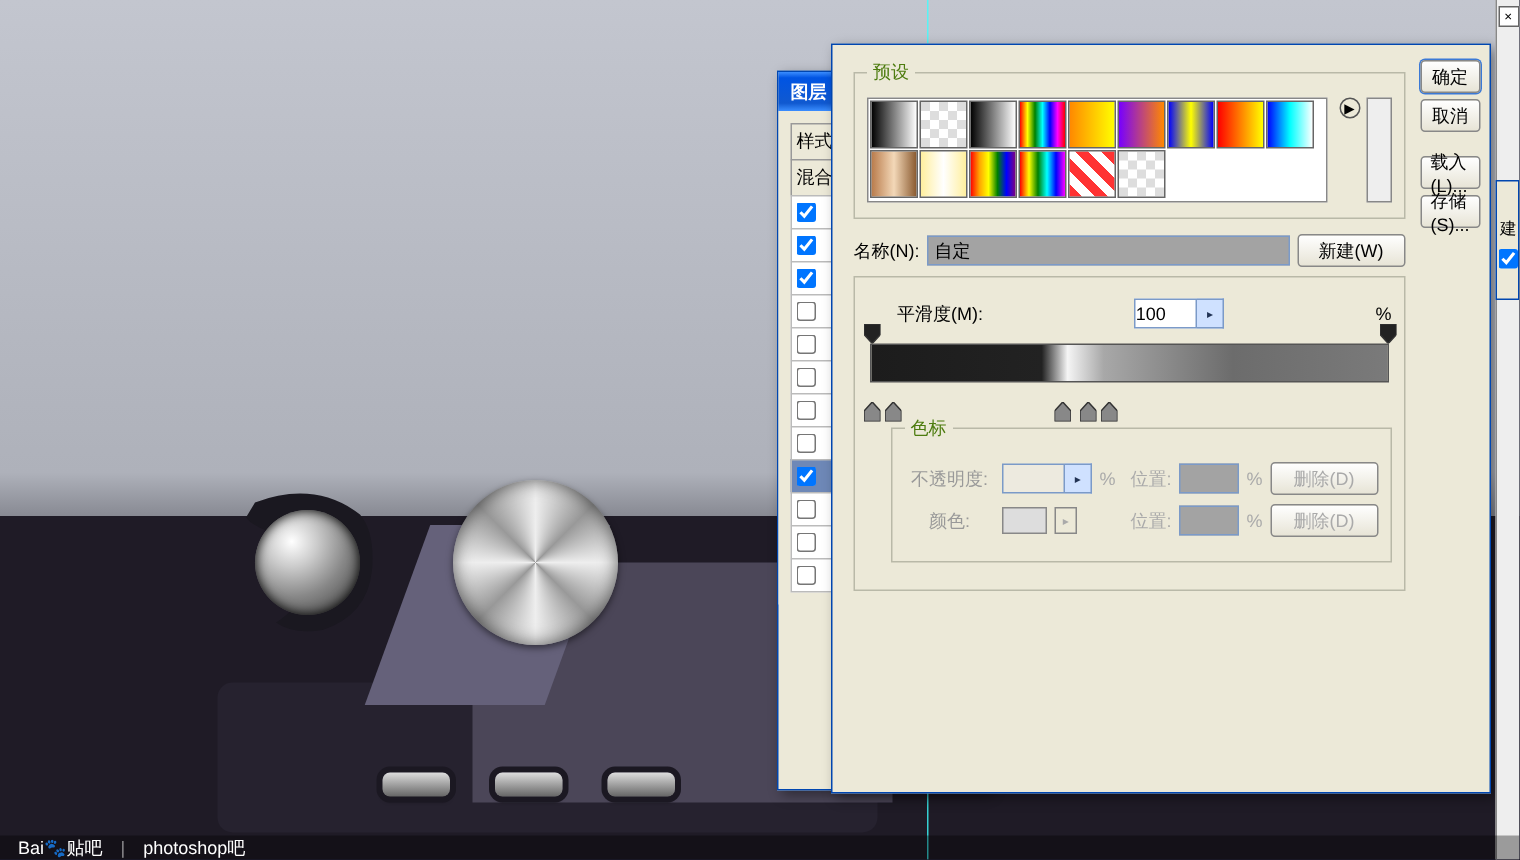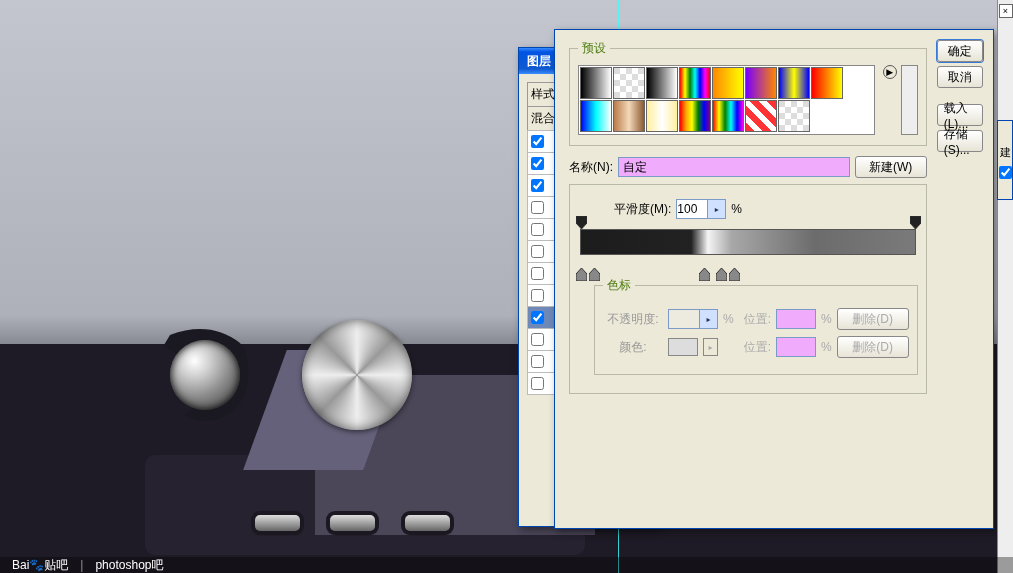--- a/index.html
+++ b/index.html
@@ -42,25 +42,25 @@
   .xp-btn.primary { box-shadow: 0 0 0 1px #3b79d6; }
   fieldset.ge-fs { border:1px solid #b9b9a8; padding:8px 8px 10px 8px; margin-bottom:10px; }
   fieldset.ge-fs legend { padding:0 4px; color:#4d7c0f; }
   .preset-area { display:flex; gap:4px; }
   .preset-grid { flex:1; height:70px; border:1px solid #888; background:#fff; overflow:hidden; display:flex; flex-wrap:wrap; align-content:flex-start; }
   .preset-grid .sw { width:32px; height:32px; border:1px solid #666; margin:1px 0 0 1px; }
   .scrollbar { width:17px; background:#eee; border:1px solid #888; position:relative; }
   .menu-dot { width:14px; height:14px; border:1px solid #555; border-radius:50%; display:flex; align-items:center; justify-content:center; font-size:9px; margin-left:4px; }
   .field-row { display:flex; align-items:center; gap:5px; margin:6px 0; }
   .field-row label { white-space:nowrap; }
-  .text-input { flex:1; height:20px; border:1px solid #7b9ac8; background:#f0abfc; padding:0 4px; }
+  .text-input { flex:1; height:20px; border:1px solid #7b9ac8; background:#a3a3a3; padding:0 4px; }
   .select { height:20px; border:1px solid #7b9ac8; background:#fff; display:flex; align-items:center; padding:0 2px 0 4px; }
   .select .arrow { width:15px; height:16px; background:#cfe1ff; border:1px solid #7b9ac8; margin-left:4px; display:flex; align-items:center; justify-content:center; font-size:8px; color:#235; }
   .spin { display:flex; }
-  .spin input { width:32px; height:20px; border:1px solid #7b9ac8; text-align:left; padding:0 0; }
+  .spin input { width:42px; height:20px; border:1px solid #7b9ac8; text-align:left; padding:0 0; }
   .spin .arrow { width:18px; height:20px; background:#cfe1ff; border:1px solid #7b9ac8; border-left:none; display:flex; align-items:center; justify-content:center; font-size:8px; color:#235; }
   .grad-strip { position:relative; height:26px; border:1px solid #555; margin:10px 2px 6px 2px; background: linear-gradient(90deg,#1c1c1c 0%, #222 33%, #f5f5f5 38%, #a8a8a8 45%, #6c6c6c 70%, #7a7a7a 100%); }
   .stop-top, .stop-bot { position:absolute; display:flex; width:100%; }
   .stop-top { top:-14px; } .stop-bot { bottom:-14px; }
   .gstop { width:11px; height:13px; position:absolute; }
   .gstop svg { width:100%; height:100%; }
   .cs-fs .field-row label.lab { width:60px; text-align:center; color:#999; }
   .cs-fs .field-row .xp-btn { width:72px; }
   .cs-fs .muted { color:#aaa; }
   .colorbox { width:30px; height:18px; border:1px solid #888; background:#ddd; }
@@ -169,21 +169,21 @@
         </div>
       </fieldset>
 
       <div class="field-row">
         <label>名称(N):</label>
         <input class="text-input" value="自定" style="">
         <div class="xp-btn" style="width:72px">新建(W)</div>
       </div>
 
       <fieldset class="ge-fs" style="padding-bottom:18px;">
-        <div class="field-row" style="justify-content:flex-start; margin-left:36px;">
+        <div class="field-row" style="justify-content:space-between; margin-left:20px;">
           <label>平滑度(M):</label>
           <div class="spin">
             <input value="100" style="">
             <span class="arrow">▸</span>
           </div>
           <span>%</span>
         </div>
 
         <div class="grad-strip">
           <div class="stop-top" id="stop-top">

